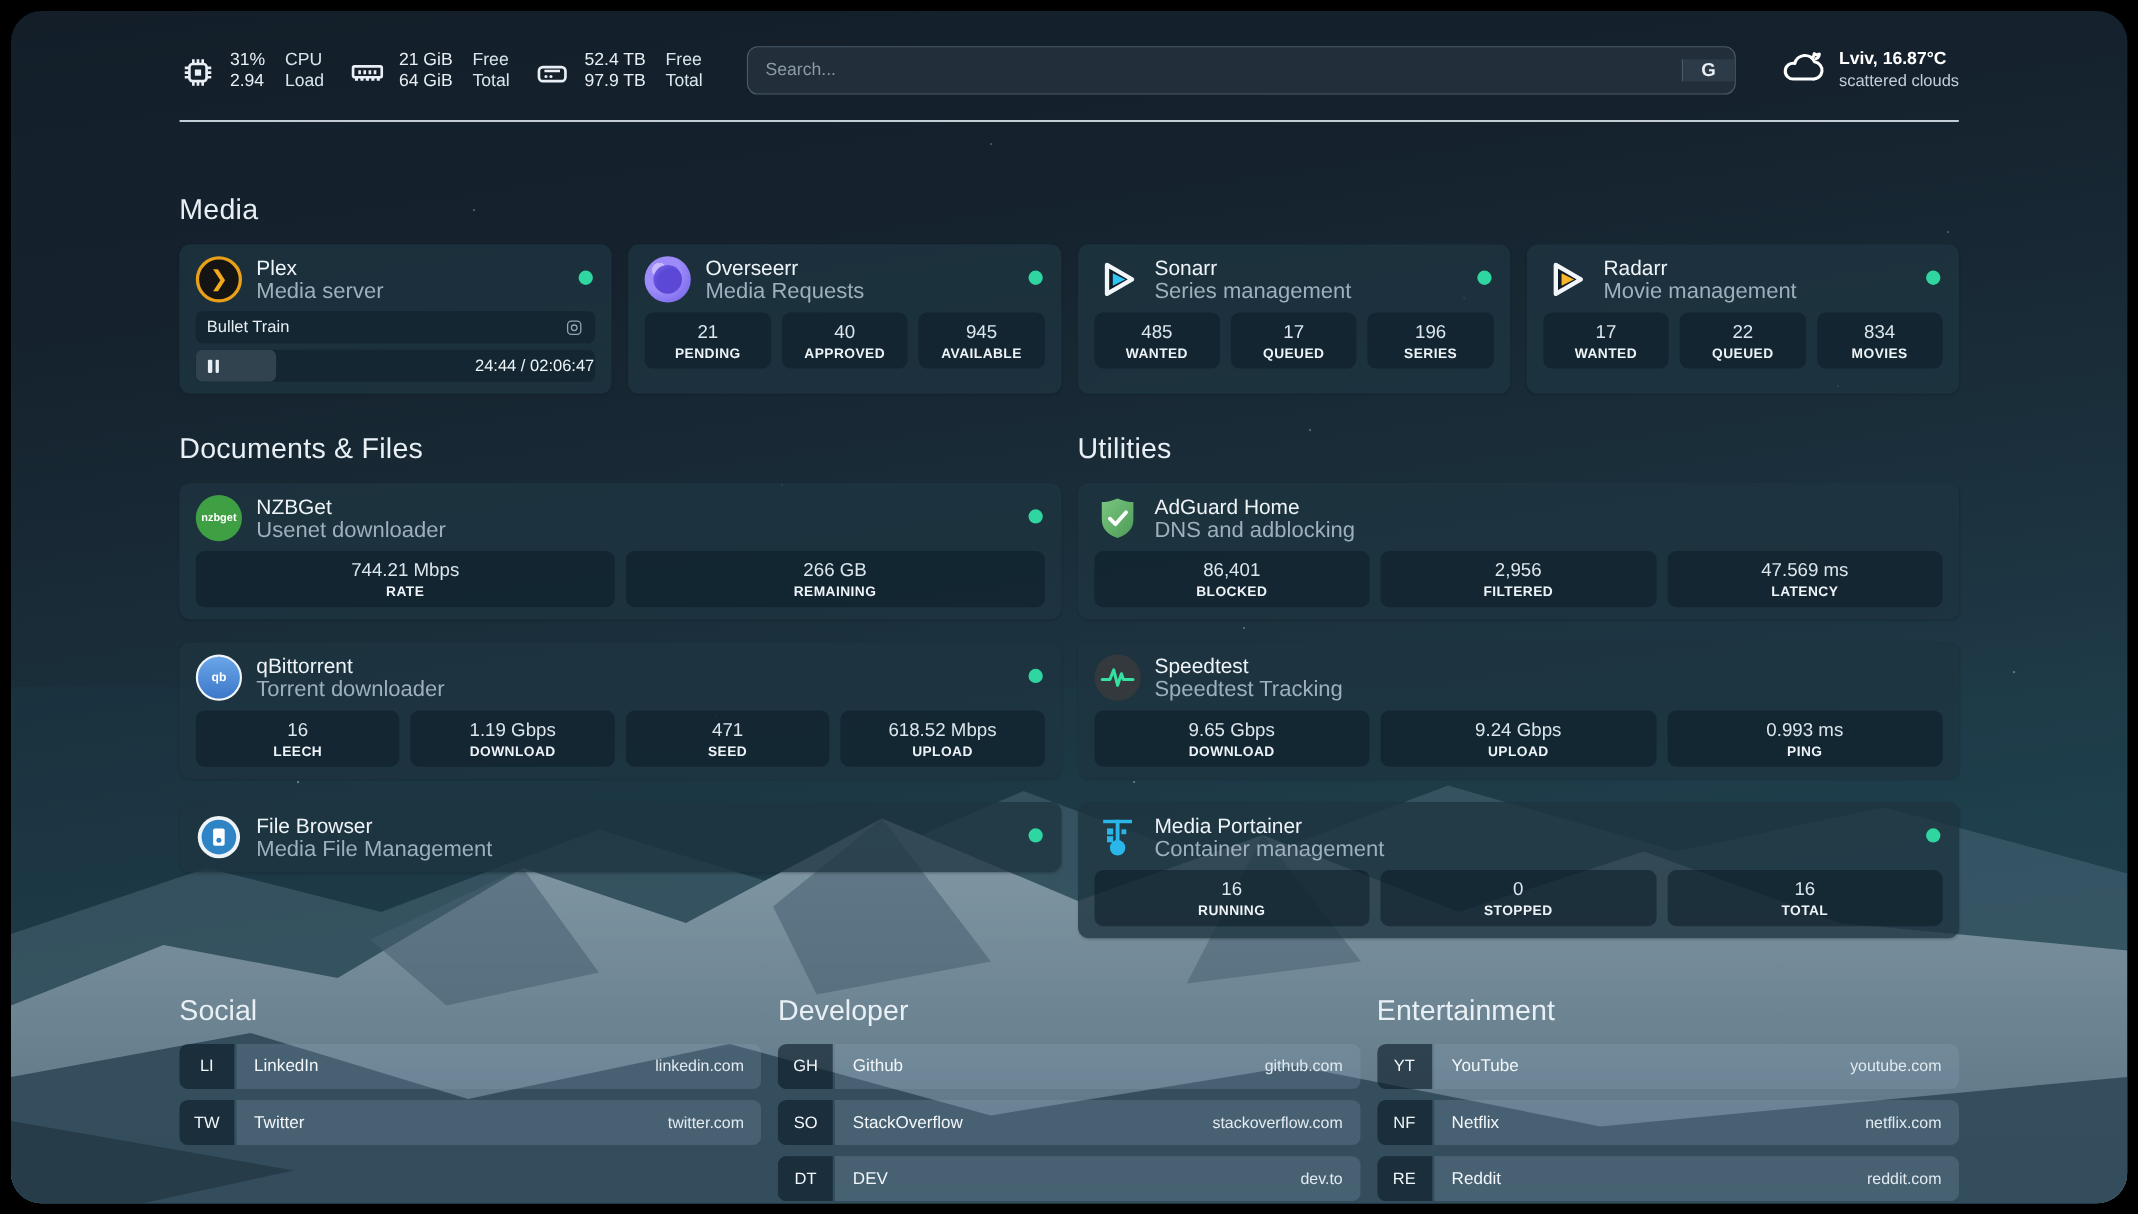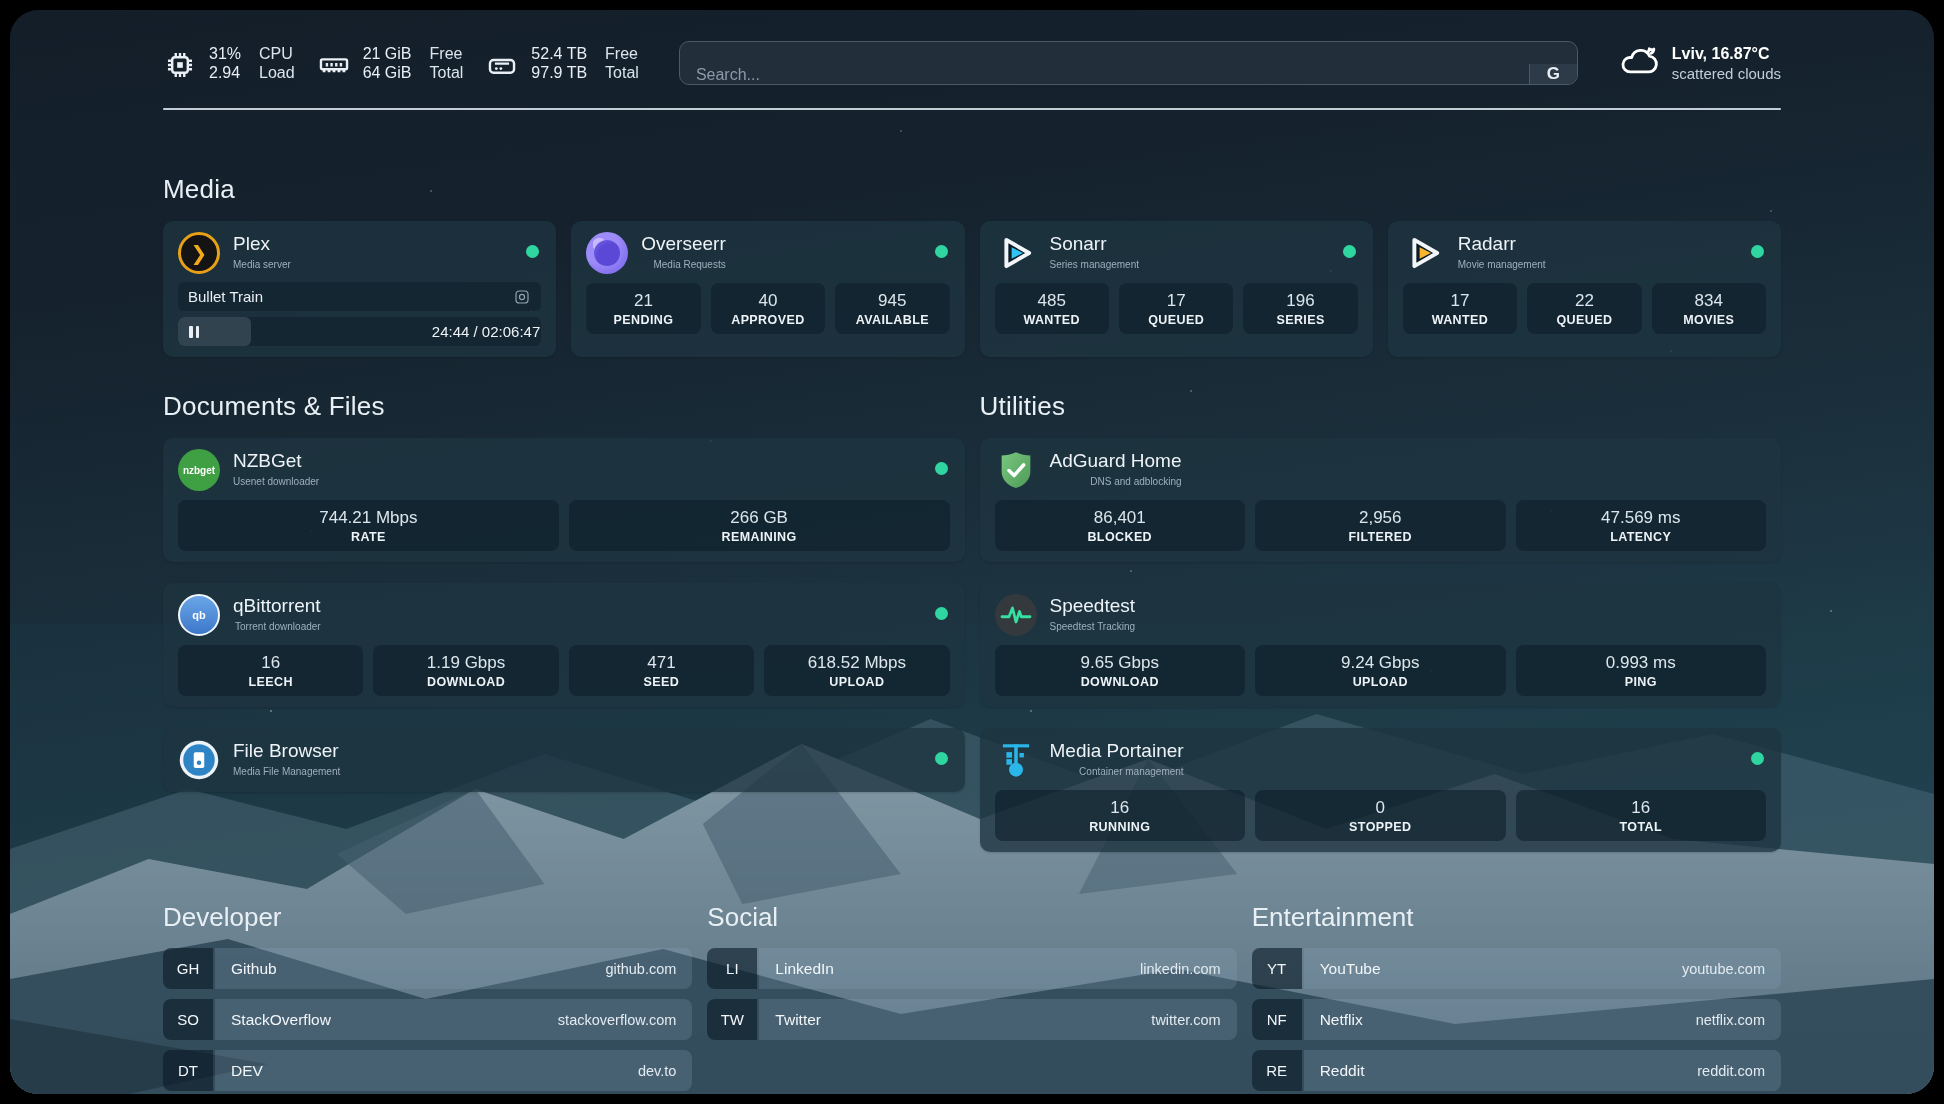--- a/index.html
+++ b/index.html
@@ -25,21 +25,21 @@
   .res { display:flex; gap:12px; align-items:flex-start; }
   .res-icon { width:34px; height:34px; margin-top:4px; color:#e9eff4; }
   .res-icon svg { width:34px; height:34px; }
   .res-body { display:flex; flex-direction:row; }
   .res-cols { display:flex; gap:18px; }
   .res-col { display:flex; flex-direction:column; color:#e9eff4; font-size:16px; line-height:19px; }
   .res-col.lab { color:#dbe5ec; }
   .res-bar { margin-top:5px; height:5px; border-radius:3px; background:#3c4d5a; overflow:hidden; }
   .res-fill { height:100%; background:#b9c3cc; border-radius:3px; }
 
-  .searchbar { flex:1; margin:0 40px; height:44px; display:flex; align-items:flex-end;
+  .searchbar { flex:1; margin:0 40px; height:44px; display:flex; align-items:center;
     background:#222e3a; border:1px solid #4a5a69; border-radius:10px; overflow:hidden; }
   .searchbar input { flex:1; background:transparent; border:none; outline:none; padding:0 16px;
     color:#dfe7ee; font-size:16px; font-family:inherit; }
   .searchbar input::placeholder { color:#8c9aa7; }
   .g-btn { width:48px; border:none; border-left:1px solid #4a5a69; background:#2d3b49; color:#e8eef3;
     font-size:17px; font-weight:700; cursor:pointer; font-family:inherit; }
 
   .weather { display:flex; align-items:center; gap:12px; color:#fff; }
   .weather svg { width:42px; height:42px; }
   .w-title { font-size:16px; font-weight:700; line-height:20px; }
@@ -54,21 +54,21 @@
   .cols2 h2.sec { margin-top:34px; }
   .stack { display:flex; flex-direction:column; gap:21px; margin-top:16px; }
 
   .card { background:rgba(30,52,64,.78); border-radius:10px; padding:11px 15px; position:relative;
     box-shadow:0 1px 2px rgba(0,0,0,.15); cursor:pointer; }
   .card-head { display:flex; align-items:center; min-height:42px; }
   .svc-icon { width:42px; height:42px; margin-right:13px; flex:none; display:flex; align-items:center; justify-content:center; }
   .svc-icon svg { width:42px; height:42px; }
   .svc-text { display:flex; flex-direction:column; }
   .svc-name { font-size:19px; color:#eef3f7; font-weight:500; line-height:23px; }
-  .svc-desc { font-size:10px; color:#9db0bd; line-height:19px;text-align:right; }
+  .svc-desc { font-size:20px; color:#9db0bd; line-height:19px; }
   .dot { position:absolute; right:17px; top:24px; width:13px; height:13px; border-radius:50%; background:#2fd6a0; }
 
   .stats { display:flex; gap:10px; margin-top:9px; }
   .stat { flex:1; background:rgba(11,28,38,.55); border-radius:8px; padding:8px 4px 7px; text-align:center; }
   .stat-v { font-size:17px; color:#dce6ec; line-height:20px; }
   .stat-l { font-size:12.5px; font-weight:700; color:#eef3f7; letter-spacing:.4px; margin-top:2px; }
 
   
   .np-row { margin-top:8px; height:29px; background:rgba(11,28,38,.5); border-radius:6px;
     display:flex; align-items:center; padding:0 10px; }
@@ -520,20 +520,40 @@
               </div>
             </div>
           </div>
         </div>
       </div>
     </div>
 
     <div class="bm-grid">
 
       <div class="bm-col">
+        <h2>Social</h2>
+        <div class="bm-rows">
+          <div class="bm-row">
+            <span class="bm-abbr">LI</span>
+            <span class="bm-main">
+              <span class="bm-name">LinkedIn</span>
+              <span class="bm-url">linkedin.com</span>
+            </span>
+          </div>
+          <div class="bm-row">
+            <span class="bm-abbr">TW</span>
+            <span class="bm-main">
+              <span class="bm-name">Twitter</span>
+              <span class="bm-url">twitter.com</span>
+            </span>
+          </div>
+        </div>
+      </div>
+
+      <div class="bm-col">
         <h2>Developer</h2>
         <div class="bm-rows">
           <div class="bm-row">
             <span class="bm-abbr">GH</span>
             <span class="bm-main">
               <span class="bm-name">Github</span>
               <span class="bm-url">github.com</span>
             </span>
           </div>
           <div class="bm-row">
@@ -541,40 +561,20 @@
             <span class="bm-main">
               <span class="bm-name">StackOverflow</span>
               <span class="bm-url">stackoverflow.com</span>
             </span>
           </div>
           <div class="bm-row">
             <span class="bm-abbr">DT</span>
             <span class="bm-main">
               <span class="bm-name">DEV</span>
               <span class="bm-url">dev.to</span>
-            </span>
-          </div>
-        </div>
-      </div>
-
-      <div class="bm-col">
-        <h2>Social</h2>
-        <div class="bm-rows">
-          <div class="bm-row">
-            <span class="bm-abbr">LI</span>
-            <span class="bm-main">
-              <span class="bm-name">LinkedIn</span>
-              <span class="bm-url">linkedin.com</span>
-            </span>
-          </div>
-          <div class="bm-row">
-            <span class="bm-abbr">TW</span>
-            <span class="bm-main">
-              <span class="bm-name">Twitter</span>
-              <span class="bm-url">twitter.com</span>
             </span>
           </div>
         </div>
       </div>
 
       <div class="bm-col">
         <h2>Entertainment</h2>
         <div class="bm-rows">
           <div class="bm-row">
             <span class="bm-abbr">YT</span>

